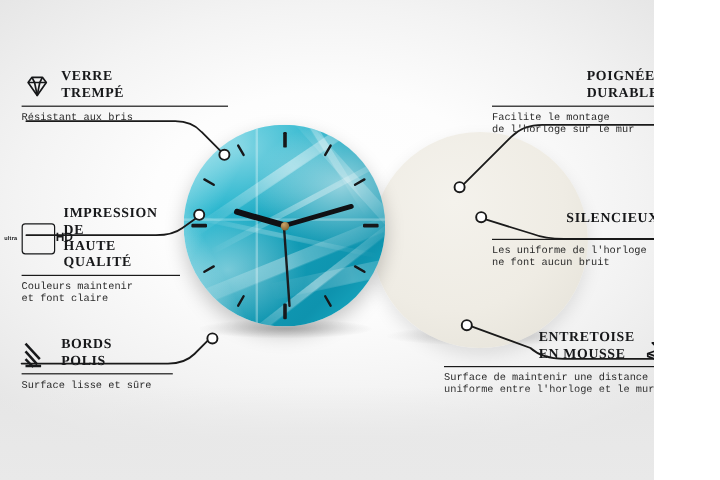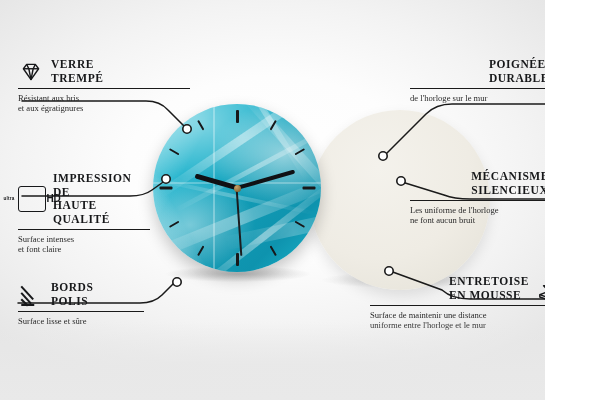--- a/index.html
+++ b/index.html
@@ -194,21 +194,21 @@
     letter-spacing: .55px;
     color: #17181a;
     text-transform: uppercase;
   }
   .feat-rule {
     height: 1.4px;
     background: #1a1a1a;
     margin: 3px 0 3.5px 0;
   }
   .feat-desc {
-    font-family: Liberation Serif, serif;
+    font-family: Liberation Mono, monospace;
     font-size: 8.6px;
     line-height: 10.6px;
     color: #2a2a2a;
   }
   .hd-badge {
     width: 26px;
     height: 24px;
     border: 1.6px solid #17181a;
     border-radius: 3px;
     display: flex;
@@ -309,38 +309,37 @@
         </svg>
       </div>
       <div class="feat-title">
         <div>VERRE</div>
         <div>TREMPÉ</div>
       </div>
     </div>
     <div class="feat-rule"></div>
     <div class="feat-desc">
       <div>Résistant aux bris</div>
-      <div>et aux égratignures</div>
     </div>
   </div>
 
   <div class="feature left" style="left:18px; top:172px; width:132px;">
     <div class="feat-head">
       <div class="feat-icon hd-badge">
         <span class="ultra">ultra</span>
         <span class="hd">HD</span>
       </div>
       <div class="feat-title">
         <div>IMPRESSION DE</div>
         <div>HAUTE QUALITÉ</div>
       </div>
     </div>
     <div class="feat-rule"></div>
     <div class="feat-desc">
-      <div>Surface intenses</div>
+      <div>Couleurs maintenir</div>
       <div>et font claire</div>
     </div>
   </div>
 
   <div class="feature left" style="left:18px; top:281px; width:126px;">
     <div class="feat-head">
       <div class="feat-icon">
         <svg viewBox="0 0 24 24" fill="none" stroke="currentColor" stroke-width="1.9" stroke-linecap="butt">
           <path d="M3 4 L14 16"></path>
             <path d="M3 10 L12 20"></path>
@@ -369,37 +368,37 @@
           <circle cx="14.6" cy="10.3" r="1.5"></circle>
         </svg>
       </div>
       <div class="feat-title">
         <div>POIGNÉE</div>
         <div>DURABLE</div>
       </div>
     </div>
     <div class="feat-rule"></div>
     <div class="feat-desc">
+      <div>Facilite le montage</div>
       <div>de l'horloge sur le mur</div>
     </div>
   </div>
 
   <div class="feature right" style="left:410px; top:170px;">
     <div class="feat-head">
       <div class="feat-icon">
         <svg viewBox="0 0 24 24" fill="none" stroke="currentColor" stroke-width="1.5" stroke-linejoin="round">
           <path d="M12 3.4 L13.7 4.1 L15.6 3.6 L16.6 5.3 L18.5 5.8 L18.4 7.8 L19.9 9.1
                    L19 10.9 L19.9 12.7 L18.4 14 L18.5 16 L16.6 16.5 L15.6 18.2 L13.7 17.7
                    L12 18.4 L10.3 17.7 L8.4 18.2 L7.4 16.5 L5.5 16 L5.6 14 L4.1 12.7
                    L5 10.9 L4.1 9.1 L5.6 7.8 L5.5 5.8 L7.4 5.3 L8.4 3.6 L10.3 4.1 Z"></path>
           <circle cx="12" cy="10.9" r="3.3"></circle>
         </svg>
       </div>
       <div class="feat-title">
-        <div>MÉCANISME</div>
         <div>SILENCIEUX</div>
       </div>
     </div>
     <div class="feat-rule"></div>
     <div class="feat-desc">
       <div>Les uniforme de l'horloge</div>
       <div>ne font aucun bruit</div>
     </div>
   </div>
 

